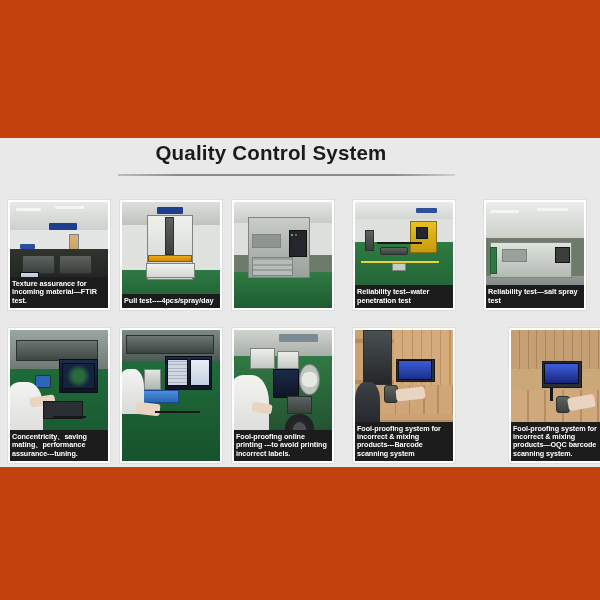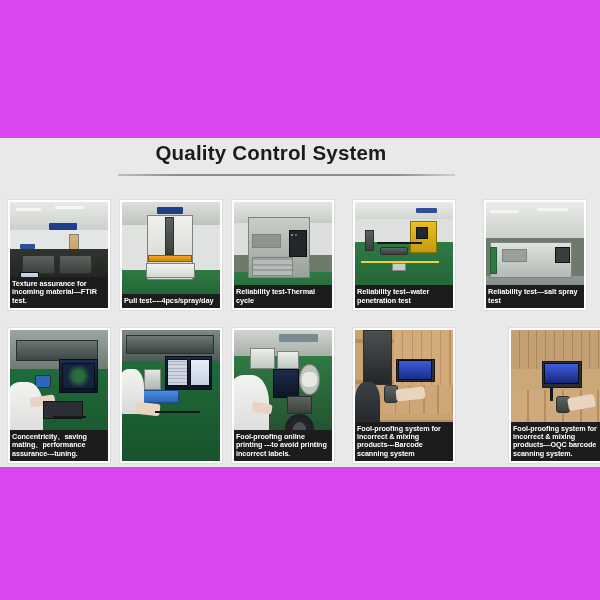--- a/index.html
+++ b/index.html
@@ -2,21 +2,21 @@
 <html><head>
 <meta charset="utf-8">
 <style>
   * { box-sizing: border-box; margin: 0; padding: 0; }
   html, body {
     width: 600px; height: 600px;
     background: #ffffff;
     font-family: "Liberation Sans", sans-serif;
     overflow: hidden;
   }
-  #page { position: relative; width: 600px; height: 600px; background: #d946ef; }
+  #page { position: relative; width: 600px; height: 600px; background: #c2410c; }
 
   #panel {
     position: absolute; left: 0; top: 138px;
     width: 600px; height: 329px;
     background: #e9e9e9;
   }
 
   #title-block {
     position: absolute; left: 0; top: 0; width: 600px; height: 58px;
   }
@@ -140,21 +140,20 @@
         <div class="photo">
           <div class="ceiling" style="height:24%;background:linear-gradient(#e3e6e2,#c3c7c2);"></div>
           <div class="wall-w" style="top:20%;height:30%;background:#dcdfdb;"></div>
           <div class="floor-gn" style="height:34%;"></div>
           <div class="machine" style="left:14%;top:14%;width:64%;height:58%;"></div>
           <div class="machine" style="left:18%;top:30%;width:30%;height:13%;background:#8e948f;"></div>
           <div class="panelctl" style="left:56%;top:26%;width:18%;height:26%;"></div>
           <div class="led" style="left:58%;top:30%;"></div>
           <div class="led" style="left:62%;top:30%;background:#e05d5d;"></div>
           <div class="machine" style="left:18%;top:52%;width:42%;height:18%;background:repeating-linear-gradient(0deg,#b6bcb7 0 22%,#9aa09b 22% 33%);"></div>
-          <div class="cap r1">Reliability test-Thermal cycle</div>
         </div>
       </div>
 
       <div class="card" style="left:483px; top:1px; width:104px; height:112px;">
         <div class="photo">
           <div class="ceiling" style="height:34%;background:linear-gradient(#e9ece8,#ccd0cb);"></div>
           <div class="tubelight" style="left:4%;top:8%;width:30%;height:3px;"></div>
           <div class="tubelight" style="left:52%;top:6%;width:32%;height:3px;"></div>
           <div class="floor-gy" style="height:30%;"></div>
           <div class="machine" style="left:4%;top:38%;width:84%;height:34%;background:linear-gradient(#dfe3de,#b3b9b3);"></div>

